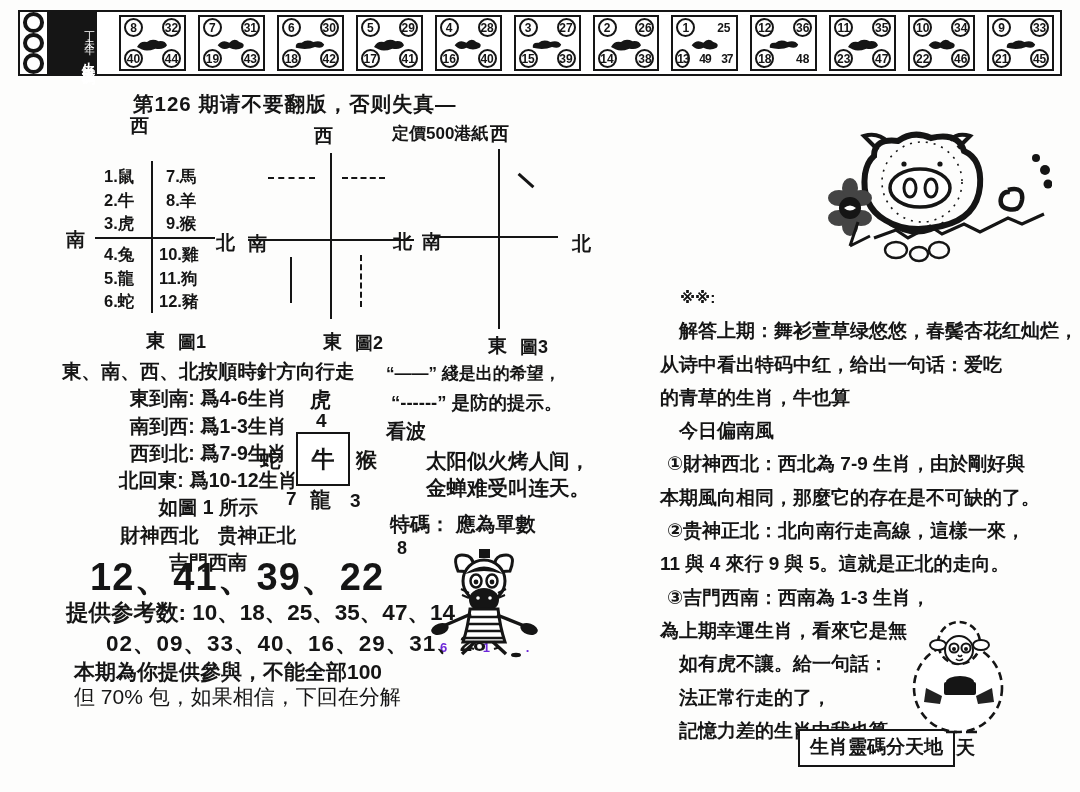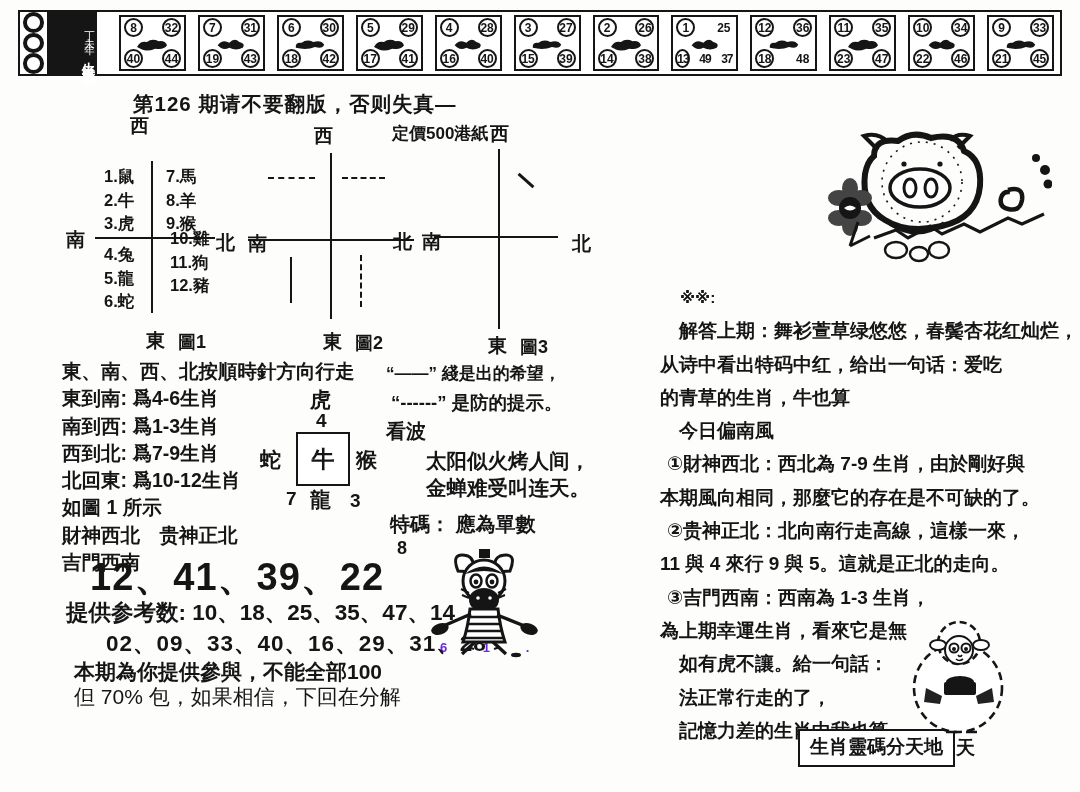--- a/index.html
+++ b/index.html
@@ -39,21 +39,21 @@
   .vline{position:absolute;width:2px;background:#151515;}
   .hline{position:absolute;height:2px;background:#151515;}
   .dash-h{position:absolute;border-top:2.5px dashed #151515;}
   .dash-v{position:absolute;border-left:2.5px dashed #151515;}
   .solid-v{position:absolute;border-left:2.5px solid #151515;}
   .zcol{position:absolute;}
   .zitem{font-size:16.5px;font-weight:700;line-height:23.5px;white-space:nowrap;}
   .f3-diag{position:absolute;left:108px;top:76px;width:20px;border-top:3px solid #151515;transform:rotate(42deg);}
 
   
-  .directions{position:absolute;left:62px;top:358px;}
+  .directions{position:absolute;left:62px;top:358px;text-align:center;}
   .dline{font-size:19.5px;font-weight:700;line-height:27.3px;white-space:nowrap;}
 
   
   .mini{position:absolute;left:250px;top:386px;width:140px;height:140px;}
   .md-char{position:absolute;font-size:21px;font-weight:700;}
   .md-num{position:absolute;font-size:19px;font-weight:700;}
   .md-box{position:absolute;left:46px;top:46px;width:50px;height:50px;border:2px solid #151515;
           display:flex;align-items:center;justify-content:center;font-size:23px;font-weight:700;background:#fff;}
 
   
@@ -312,21 +312,21 @@
     <div class="zcol" id="f1-colLB" style="left:46px;top:140px;">
         <div class="zitem">4.兔</div>
         <div class="zitem">5.龍</div>
         <div class="zitem">6.蛇</div>
       </div>
     <div class="zcol" id="f1-colRT" style="left:108px;top:62px;">
         <div class="zitem">7.馬</div>
         <div class="zitem">8.羊</div>
         <div class="zitem">9.猴</div>
       </div>
-    <div class="zcol" id="f1-colRB" style="left:101px;top:124px;margin-left:11px;">
+    <div class="zcol" id="f1-colRB" style="left:101px;top:140px;">
         <div class="zitem">10.雞</div>
         <div class="zitem">11.狗</div>
         <div class="zitem">12.豬</div>
       </div>
   </div>
 
   <div class="fig" id="fig2">
     <div class="flabel" style="left:76px;top:20px;">西</div>
     <div class="vline" style="left:92px;top:50px;height:166px;"></div>
     <div class="hline" style="left:10px;top:136px;width:166px;"></div>

